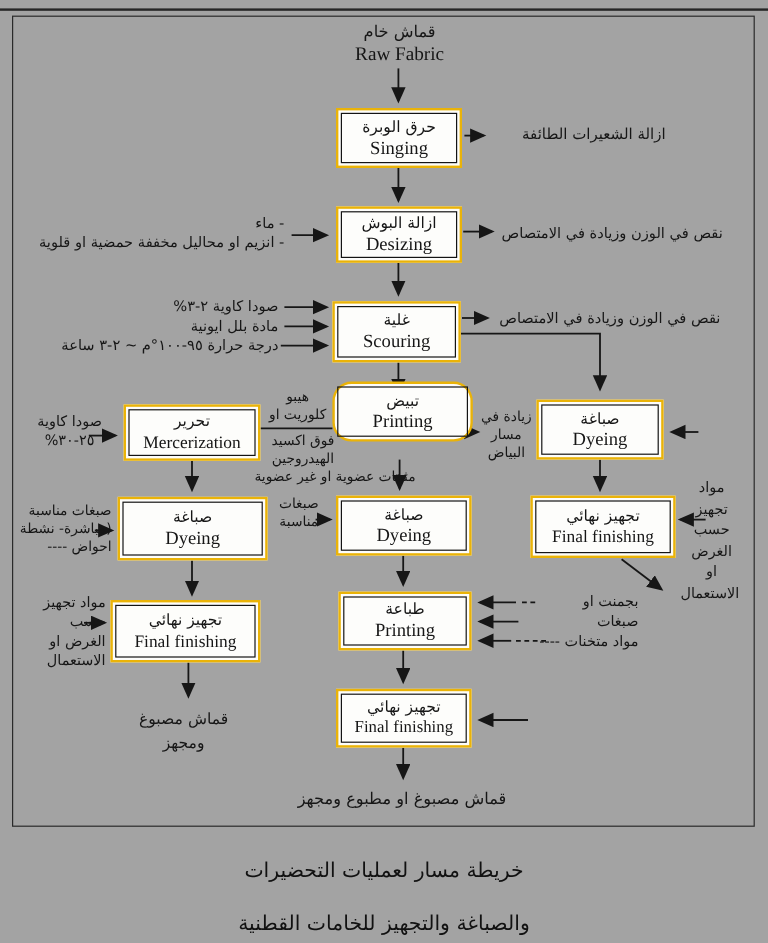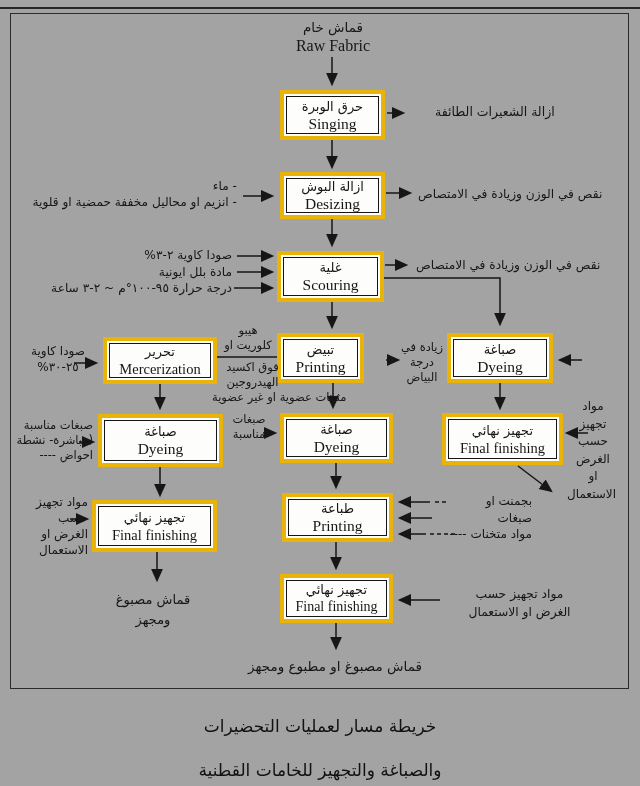--- a/index.html
+++ b/index.html
@@ -7,21 +7,21 @@
   .stage{
     position:relative;width:640px;height:786px;margin:0 auto;
     background:#a3a3a3;color:#161616;
     font-family:"DejaVu Sans","Liberation Serif",sans-serif;
     overflow:hidden;
   }
   .topline{position:absolute;left:0;top:7px;width:640px;height:2px;background:#262626;}
   .frame{position:absolute;left:10px;top:13px;width:617px;height:674px;border:1.6px solid #2a2a2a;}
   svg.connectors{position:absolute;left:0;top:0;width:640px;height:786px;}
 
-  .pbox{position:absolute;border:4px solid #eab308;background:#fdfdfb;padding:2px;box-sizing:border-box;}
+  .pbox{position:absolute;border:2px solid #eab308;background:#fdfdfb;padding:2px;box-sizing:border-box;}
   .pbox .inner{
     border:1px solid #141414;width:100%;height:100%;box-sizing:border-box;
     display:flex;flex-direction:column;align-items:center;justify-content:center;
   }
   .pbox .ar{font-size:13px;line-height:17px;direction:rtl;}
   .pbox .en{font-family:"Liberation Serif","DejaVu Sans",serif;font-size:15.5px;line-height:18px;}
 
   .ann{position:absolute;direction:rtl;font-size:12px;line-height:16px;color:#161616;white-space:nowrap;}
   .center{text-align:center;}
   .rightal{text-align:right;}
@@ -109,21 +109,21 @@
         <div class="ar">غلية</div>
     <div class="en">Scouring</div>
       </div>
   </div>
   <div class="pbox" style="left:280px;top:172px;width:105px;height:47px;">
     <div class="inner">
         <div class="ar">ازالة البوش</div>
     <div class="en">Desizing</div>
       </div>
   </div>
-  <div class="pbox" style="left:277px;top:333px;width:87px;height:50px;">
+  <div class="pbox" style="left:277px;top:318px;width:117px;height:50px;border-radius:16px;">
     <div class="inner">
         <div class="ar">تبيض</div>
     <div class="en">Printing</div>
       </div>
   </div>
   <div class="pbox" style="left:103px;top:337px;width:114px;height:47px;text-align:right;">
     <div class="inner">
         <div class="ar">تحرير</div>
     <div class="en" style="font-size:14.5px;">Mercerization</div>
       </div>
@@ -197,21 +197,21 @@
     <div>هيبو</div>
     <div>كلوريت او</div>
   </div>
   <div class="ann center" style="left:218px;top:360px;width:69px;font-size:11.5px;line-height:14.5px;">
     <div>فوق اكسيد</div>
     <div>الهيدروجين</div>
   </div>
 
   <div class="ann center" style="left:399px;top:340px;width:46px;font-size:11.5px;line-height:15px;">
     <div>زيادة في</div>
-    <div>درجة</div>
+    <div>مسار</div>
     <div>البياض</div>
   </div>
 
   <div class="ann" style="left:212px;top:389px;font-size:11.5px;">مثبتات عضوية او غير عضوية</div>
 
   <div class="ann center" style="left:226px;top:412px;width:46px;font-size:11.5px;line-height:15px;">
     <div>صبغات</div>
     <div>مناسبة</div>
   </div>
 
@@ -236,24 +236,20 @@
     <div>مواد متخنات ----</div>
   </div>
 
   <div class="ann rightal" style="right:552px;top:494px;font-size:12px;line-height:16px;">
     <div>مواد تجهيز</div>
     <div>حسب</div>
     <div>الغرض او</div>
     <div>الاستعمال</div>
   </div>
 
-  <div class="ann center" style="left:452px;top:585px;width:135px;font-size:12.3px;line-height:18px;">
-    <div>مواد تجهيز حسب</div>
-    <div>الغرض او الاستعمال</div>
-  </div>
 
   <div class="outtext" style="left:103px;top:590px;width:100px;">
     <div>قماش مصبوغ</div>
     <div>ومجهز</div>
   </div>
 
   <div class="outtext" style="left:225px;top:656px;width:220px;font-size:13.5px;">قماش مصبوغ او مطبوع ومجهز</div>
 
   <div class="caption">
     <div>خريطة مسار لعمليات التحضيرات</div>

